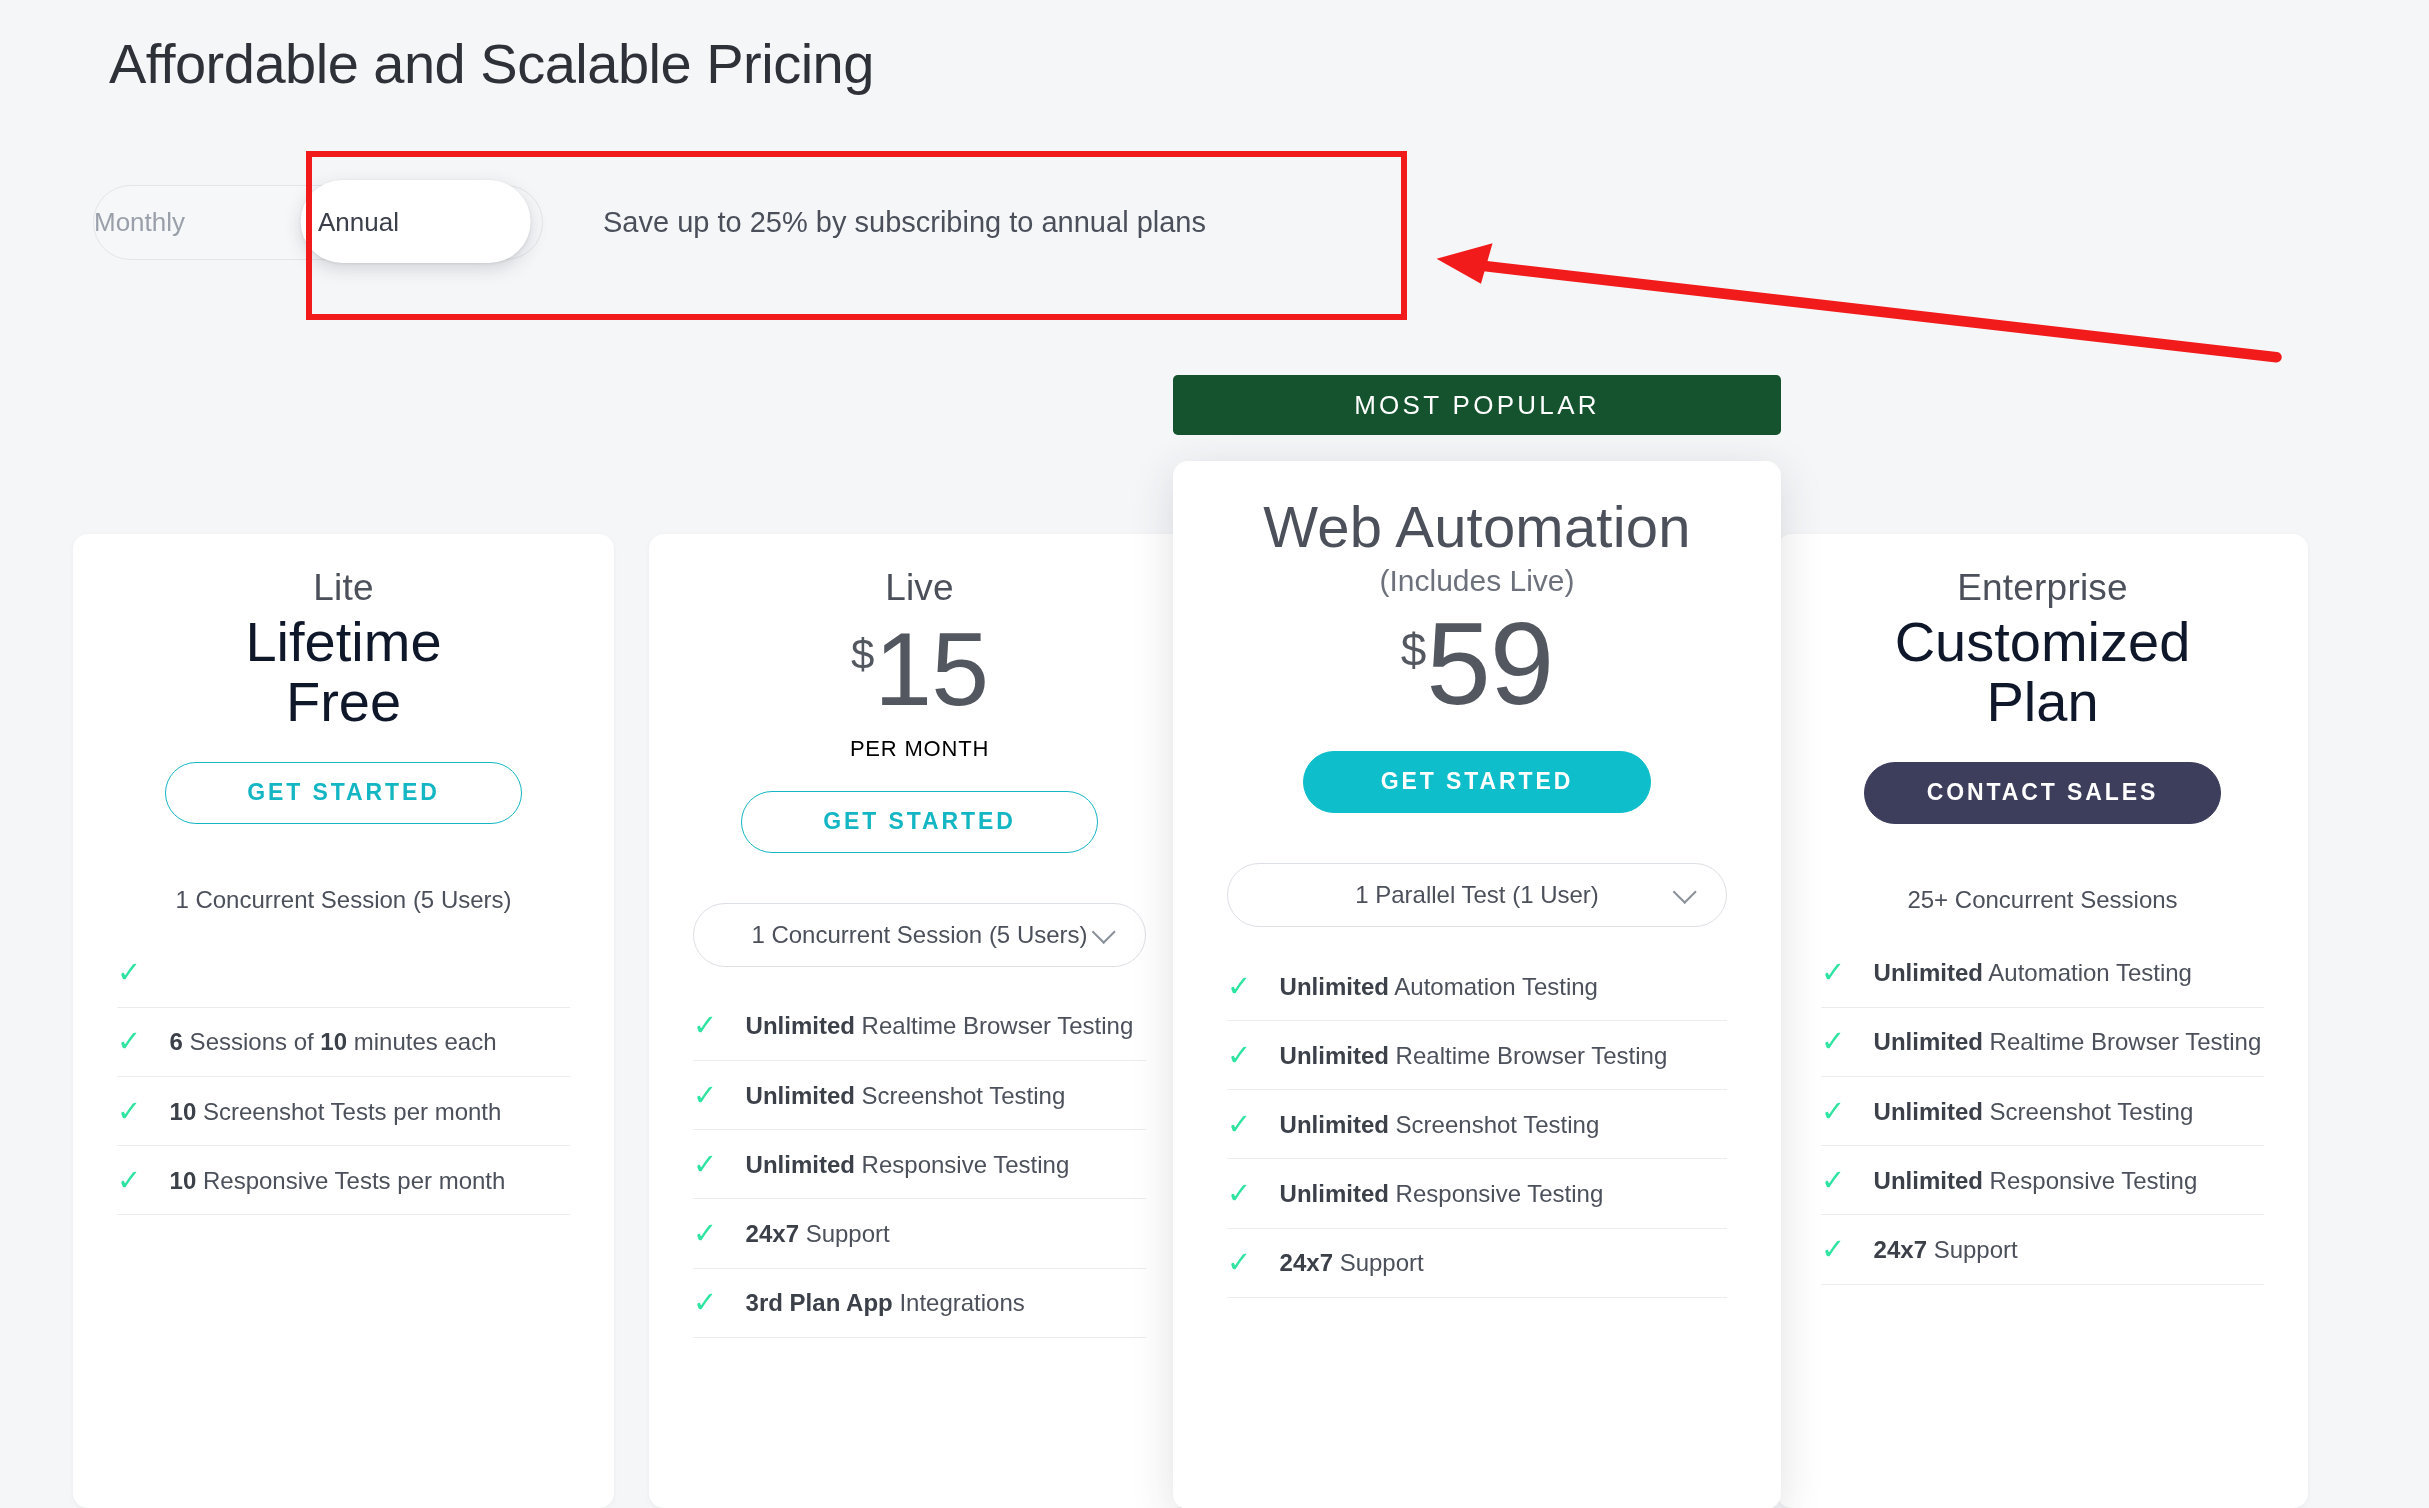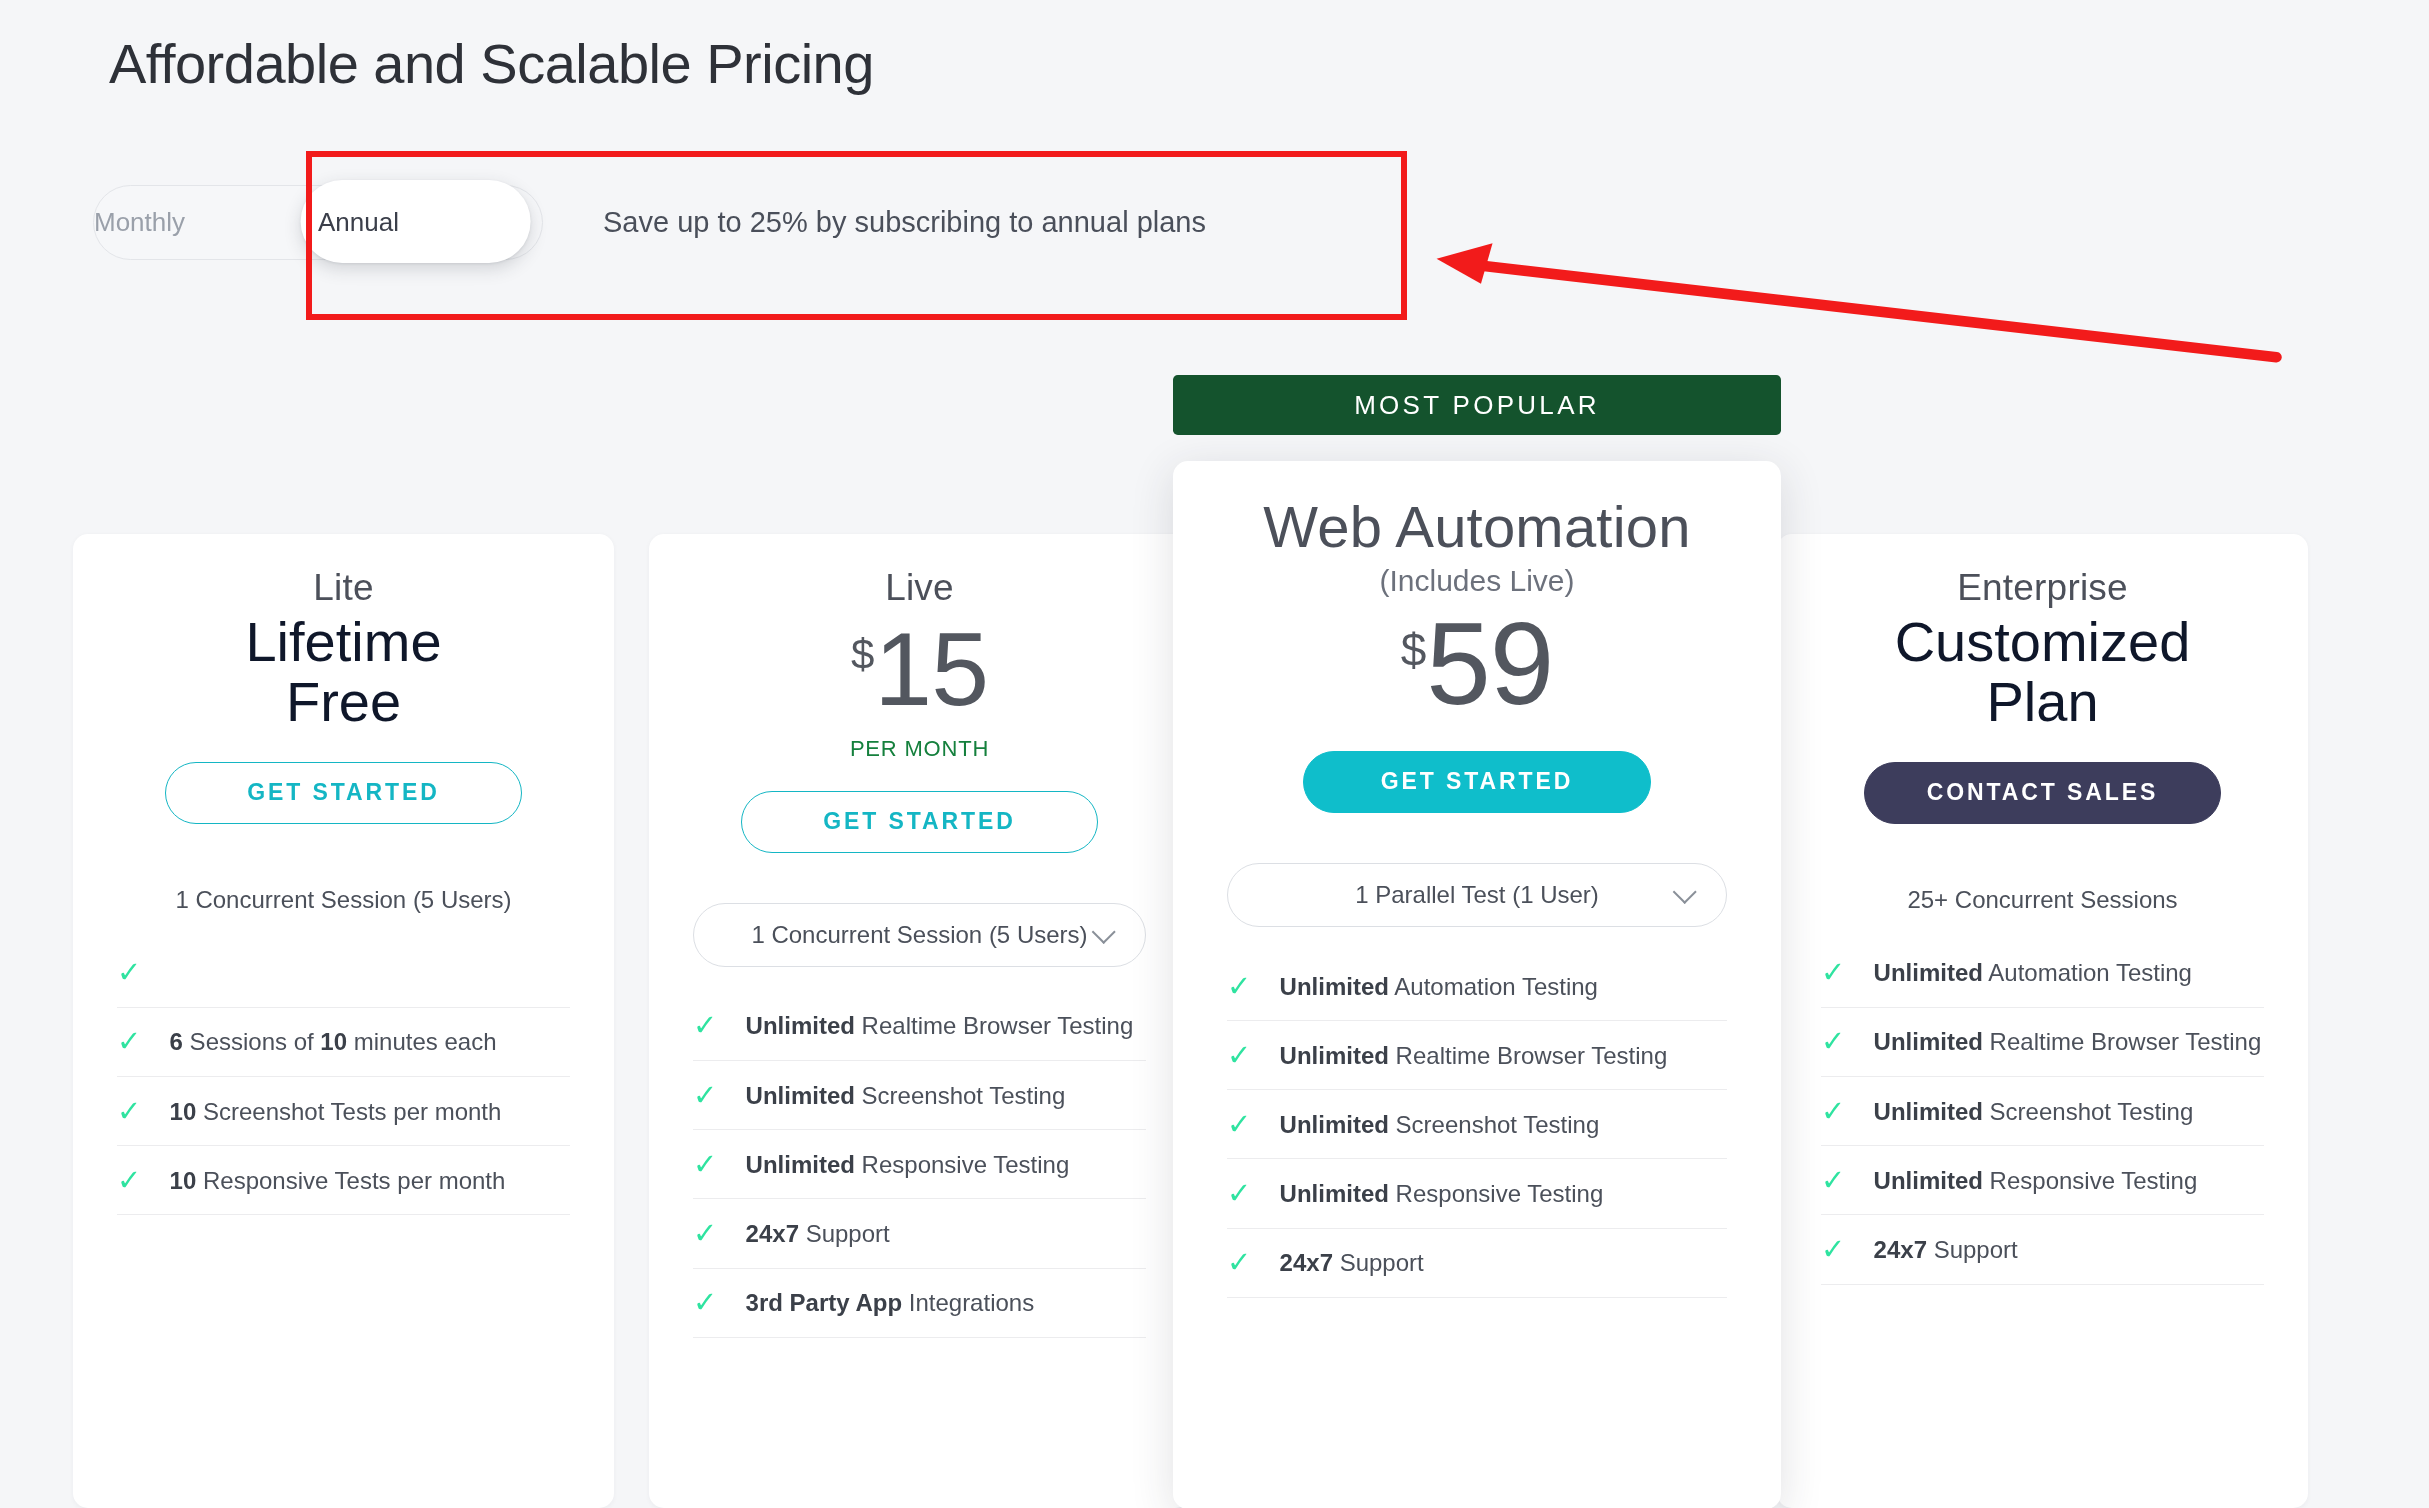--- a/index.html
+++ b/index.html
@@ -174,21 +174,21 @@
   }
   .price .cur { font-size: 42px; vertical-align: top; position: relative; top: 17.4px; }
   .price .amt { font-size: 104px; letter-spacing: -1px; }
   .card-3 .price .cur { font-size: 46px; top: 21px; }
   .card-3 .price .amt { font-size: 116px; }
 
   .price-period {
     text-align: center;
     font-size: 22px;
     letter-spacing: 0.8px;
-    color: #15803d;
+    color: #000000;
     margin-top: 15.4px;
   }
 
   .cta {
     display: block;
     margin: 29px auto 0;
     width: 357px;
     height: 62px;
     line-height: 58px;
     text-align: center;
@@ -342,21 +342,21 @@
       <div class="feature">
         <span class="tick">✓</span>
         <span class="ftxt"><b>Unlimited</b><span> Responsive Testing</span></span>
       </div>
       <div class="feature">
         <span class="tick">✓</span>
         <span class="ftxt"><b>24x7</b><span> Support</span></span>
       </div>
       <div class="feature">
         <span class="tick">✓</span>
-        <span class="ftxt"><b>3rd Party App</b><span> Integrations</span></span>
+        <span class="ftxt"><b>3rd Plan App</b><span> Integrations</span></span>
       </div>
     </div>
   </div>
 
   <div class="card card-3">
     <div class="plan-name">Web Automation</div>
     <div class="plan-sub">(Includes Live)</div>
     <div class="price">
       <span class="cur">$</span><span class="amt">59</span>
     </div>

